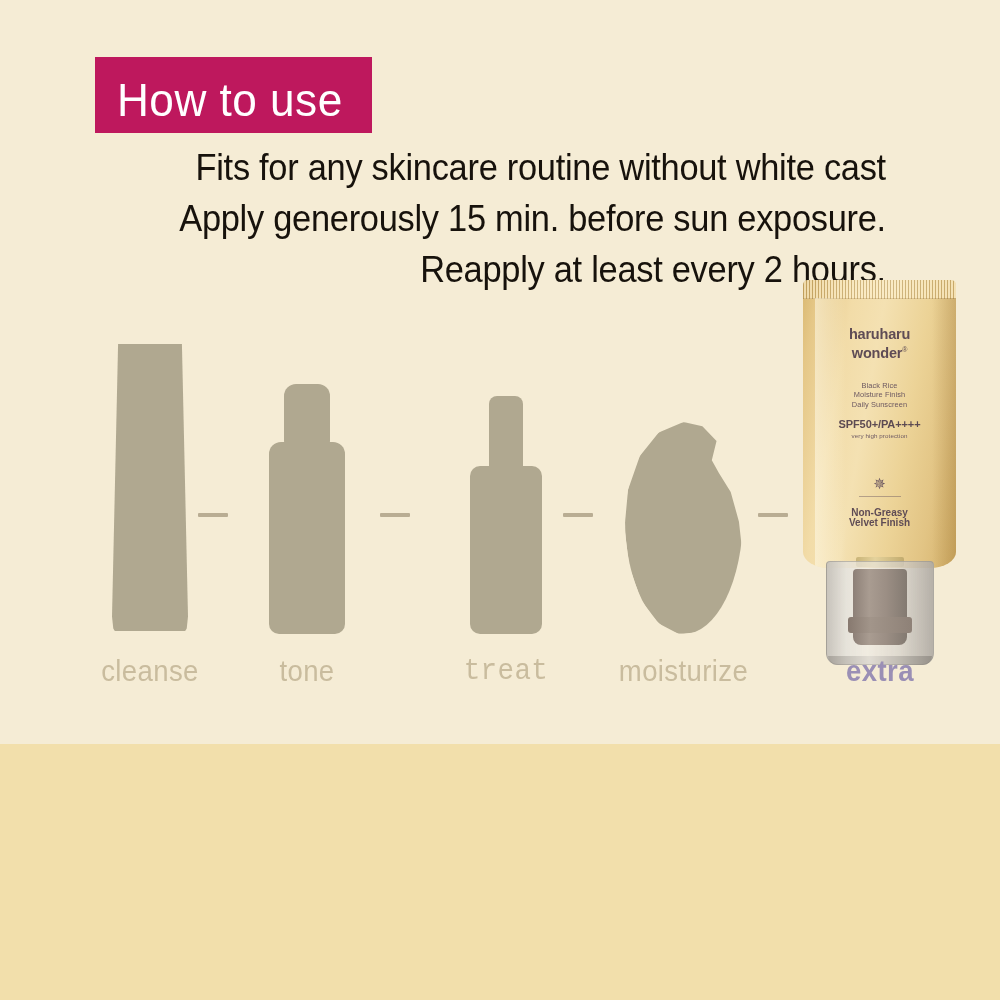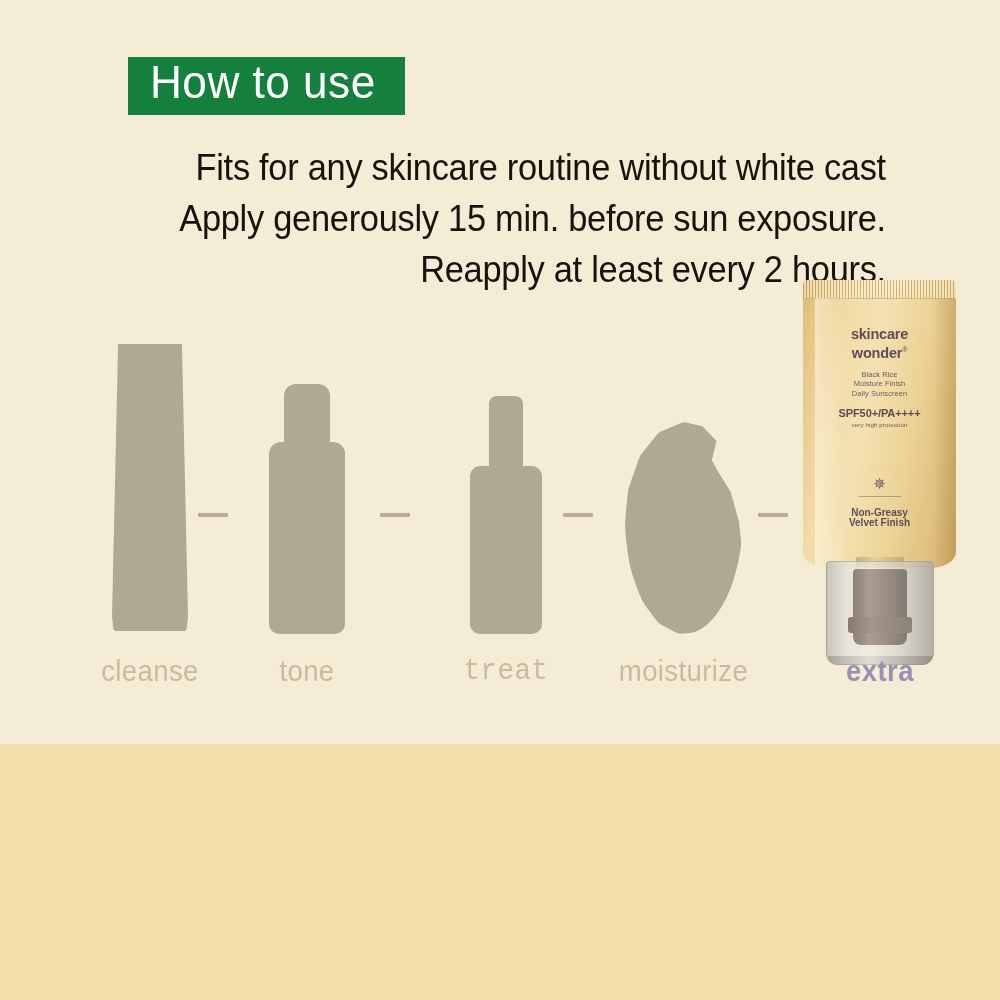--- a/index.html
+++ b/index.html
@@ -16,24 +16,23 @@
     background:#f5ecd5;
   }
   .bottom-section{
     position:absolute;left:0;top:744px;width:1000px;height:256px;
     background:#f2dfab;
   }
 
   
   .title-box{
     position:absolute;left:95px;top:57px;
-    background:#15803d;
-    padding:2px 20px 10px 22px;
+    background:#be185d;
+    padding:20px 20px 10px 22px;
     line-height:1;
-    margin-left:33px;
   }
   .title-box .title-text{
     display:block;
     color:#ffffff;
     font-size:46px;
     font-weight:400;
     letter-spacing:0.5px;
     font-family:"Liberation Sans", sans-serif;
     transform:scaleX(0.96);
     transform-origin:left center;
@@ -184,21 +183,21 @@
     position:absolute;left:0;top:46px;width:100%;
     text-align:center;
     color:#5c4a52;
   }
   .brand{
     font-size:14.5px;line-height:16px;font-weight:700;
     letter-spacing:-0.2px;color:#5f4c55;
   }
   .brand .reg{font-size:7px;vertical-align:super;font-weight:400;}
   .desc{
-    margin-top:9px;
+    margin-top:20px;
     font-size:7.4px;line-height:9.6px;
     color:#6b5760;letter-spacing:0.1px;
   }
   .spf{
     margin-top:8px;
     font-size:11px;font-weight:700;color:#5c4a52;letter-spacing:-0.1px;
   }
   .spf-sub{
     margin-top:2px;
     font-size:6.2px;color:#6e5a63;letter-spacing:0.1px;
@@ -306,21 +305,21 @@
       <div class="step step-extra highlight">
         <div class="product">
 
           <div class="tube">
             <div class="crimp"></div>
             <div class="tube-gloss"></div>
             <div class="tube-shadow-r"></div>
 
             <div class="label-wrap">
               <div class="brand">
-                <span>skincare</span>
+                <span>haruharu</span>
               </div>
               <div class="brand">
                 <span>wonder</span><span class="reg">®</span>
               </div>
 
               <div class="desc">
                 <div>Black Rice</div>
                 <div>Moisture Finish</div>
                 <div>Daily Sunscreen</div>
               </div>

